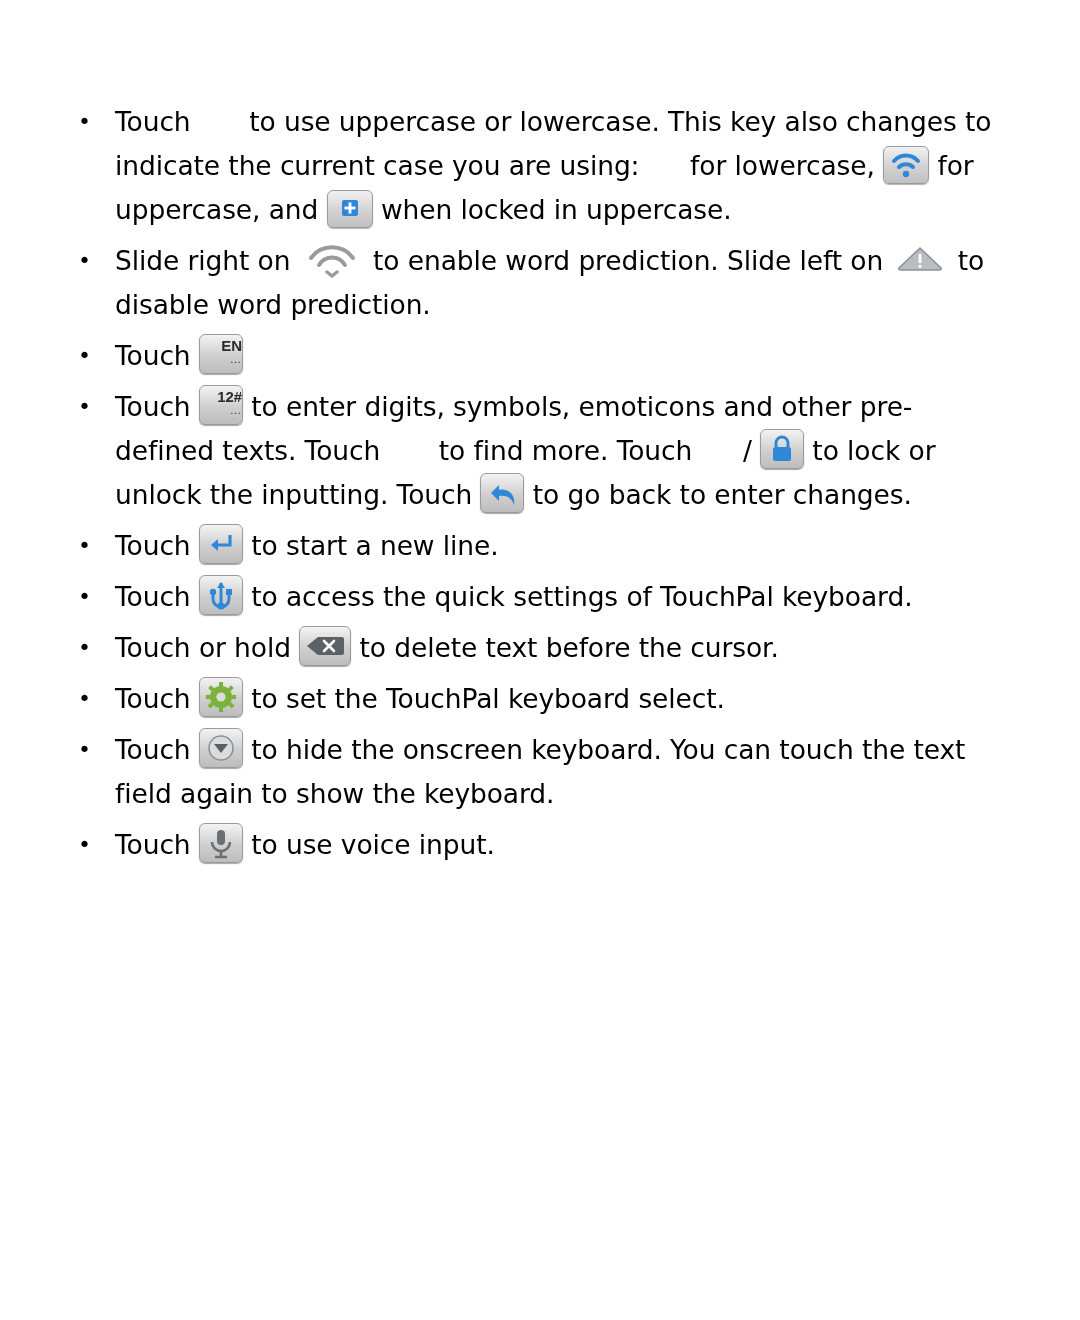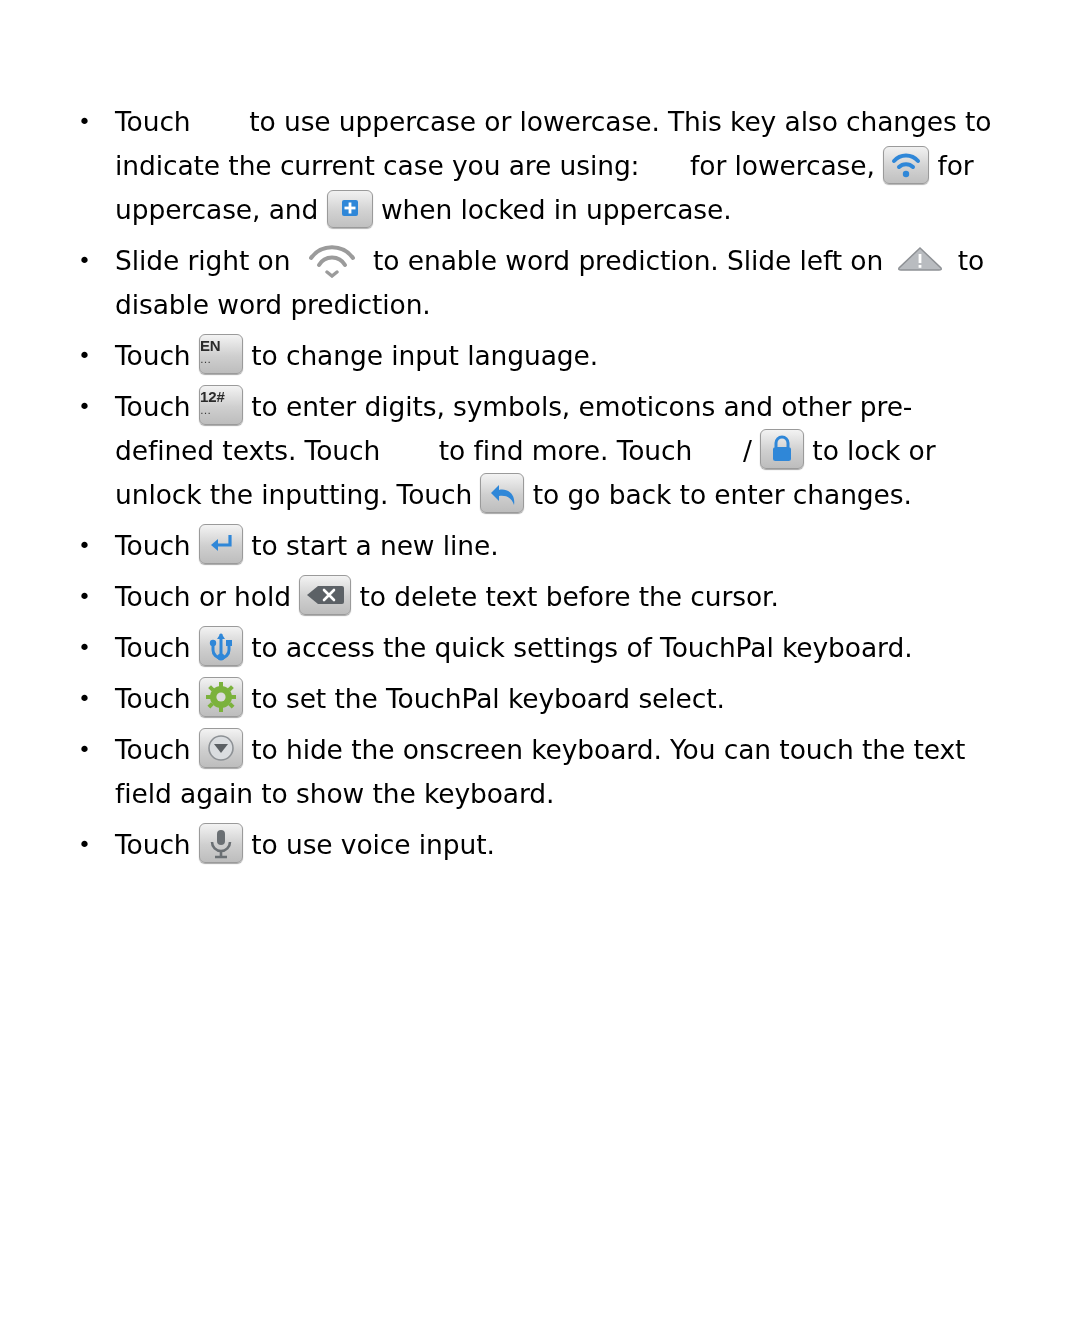--- a/index.html
+++ b/index.html
@@ -67,21 +67,21 @@
     vertical-align: -4px;
   }
   
   .key {
     width: 44px;
     height: 40px;
     background: linear-gradient(#f3f3f3, #cfcfcf 55%, #bdbdbd);
     border: 1px solid #9a9a9a;
     box-shadow: 0 1px 1px rgba(0,0,0,0.35);
     border-radius: 6px;
-    text-align: left;
+    text-align: right;
     overflow: hidden;
   }
   .key small.lbl {
     display: block;
     font-size: 15px;
     line-height: 18px;
     padding-top: 2px;
     font-family: "Liberation Sans", sans-serif;
     color: #2b2b2b;
     font-weight: bold;
@@ -138,43 +138,43 @@
           </svg></span><span class="txt"> when locked in uppercase.</span></li>
       <li class="bullet"><span class="txt">Slide right on </span><span class="ic plain-icon"><svg width="66" height="36" viewBox="0 0 66 36">
             <path d="M12 16 A26 26 0 0 1 54 16" stroke="#9b9b9b" stroke-width="4" fill="none" stroke-linecap="round"></path>
             <path d="M20 23 A15 15 0 0 1 46 23" stroke="#9b9b9b" stroke-width="4" fill="none" stroke-linecap="round"></path>
             <path d="M28 30 L33 34 L38 30" stroke="#9b9b9b" stroke-width="3.4" fill="none" stroke-linecap="round"></path>
           </svg></span><span class="txt"> to enable word prediction. Slide left on </span><span class="ic tri-icon"><svg width="58" height="34" viewBox="0 0 58 34">
             <path d="M29 7 L50 27 Q51 29 48 29 L10 29 Q7 29 8 27 Z" fill="#b9bcc0" stroke="#8e9195" stroke-width="1.5"></path>
             <rect x="27.6" y="13" width="2.8" height="9" fill="#ffffff"></rect>
             <rect x="27.6" y="24" width="2.8" height="2.8" fill="#ffffff"></rect>
           </svg></span><span class="txt"> to disable word prediction.</span></li>
-      <li class="bullet"><span class="txt">Touch </span><span class="ic key"><small class="lbl">EN</small><small class="dots">…</small></span><span class="txt"> to change input language.</span></li>
+      <li class="bullet"><span class="txt">Touch </span><span class="ic key"><small class="lbl">EN</small><small class="dots">…</small></span></li>
       <li class="bullet"><span class="txt">Touch </span><span class="ic key"><small class="lbl">12#</small><small class="dots">…</small></span><span class="txt"> to enter digits, symbols, emoticons and other pre-defined texts. Touch </span><span class="ic ic-blank"></span><span class="txt"> to find more. Touch </span><span class="ic ic-blank-sm"></span><span class="txt"> / </span><span class="ic key"><svg width="42" height="38" viewBox="0 0 42 38">
             <path d="M15 17 v-4 a6 6 0 0 1 12 0 v4" stroke="#2f87d8" stroke-width="3" fill="none"></path>
             <rect x="12" y="17" width="18" height="14" rx="2.5" fill="#2f87d8"></rect>
           </svg></span><span class="txt"> to lock or unlock the inputting. Touch </span><span class="ic key"><svg width="42" height="38" viewBox="0 0 42 38">
             <path d="M28 28 C30 16 20 11 13 13 L13 8 L5 16 L13 24 L13 19 C19 18 26 20 28 28 Z" fill="#2f87d8" transform="translate(5,3)"></path>
           </svg></span><span class="txt"> to go back to enter changes.</span></li>
       <li class="bullet"><span class="txt">Touch </span><span class="ic key"><svg width="42" height="38" viewBox="0 0 42 38">
             <path d="M30 10 v10 H15" stroke="#2f87d8" stroke-width="3.2" fill="none"></path>
             <path d="M18 14 L11 20 L18 26 Z" fill="#2f87d8"></path>
           </svg></span><span class="txt"> to start a new line.</span></li>
-      <li class="bullet"><span class="txt">Touch or hold </span><span class="ic key" style="width:52px"><svg width="50" height="38" viewBox="0 0 50 38">
-            <path d="M18 10 H42 a2 2 0 0 1 2 2 v14 a2 2 0 0 1 -2 2 H18 L7 19 Z" fill="#5c6166"></path>
-            <path d="M24 14 L34 24 M34 14 L24 24" stroke="#ffffff" stroke-width="2.6" stroke-linecap="round"></path>
-          </svg></span><span class="txt"> to delete text before the cursor.</span></li>
       <li class="bullet"><span class="txt">Touch </span><span class="ic key"><svg width="42" height="38" viewBox="0 0 42 38">
             <path d="M21 7 v22" stroke="#2f87d8" stroke-width="3" fill="none"></path>
             <path d="M21 6 l-4 6 h8 Z" fill="#2f87d8"></path>
             <path d="M13 18 v5 a8 8 0 0 0 16 0 v-5" stroke="#2f87d8" stroke-width="3" fill="none"></path>
             <circle cx="13" cy="16" r="3.2" fill="#2f87d8"></circle>
             <rect x="26" y="13" width="6" height="6" fill="#2f87d8"></rect>
             <circle cx="21" cy="30" r="3.6" fill="#2f87d8"></circle>
           </svg></span><span class="txt"> to access the quick settings of TouchPal keyboard.</span></li>
+      <li class="bullet"><span class="txt">Touch or hold </span><span class="ic key" style="width:52px"><svg width="50" height="38" viewBox="0 0 50 38">
+            <path d="M18 10 H42 a2 2 0 0 1 2 2 v14 a2 2 0 0 1 -2 2 H18 L7 19 Z" fill="#5c6166"></path>
+            <path d="M24 14 L34 24 M34 14 L24 24" stroke="#ffffff" stroke-width="2.6" stroke-linecap="round"></path>
+          </svg></span><span class="txt"> to delete text before the cursor.</span></li>
       <li class="bullet"><span class="txt">Touch </span><span class="ic key"><svg width="42" height="38" viewBox="0 0 42 38">
             <g fill="#7bb23c">
               <circle cx="21" cy="19" r="11"></circle>
               <rect x="19" y="4" width="4" height="5"></rect>
               <rect x="19" y="29" width="4" height="5"></rect>
               <rect x="6" y="17" width="5" height="4"></rect>
               <rect x="31" y="17" width="5" height="4"></rect>
               <rect x="9" y="8" width="4" height="5" transform="rotate(-45 11 10)"></rect>
               <rect x="29" y="25" width="4" height="5" transform="rotate(-45 31 27)"></rect>
               <rect x="29" y="8" width="4" height="5" transform="rotate(45 31 10)"></rect>

